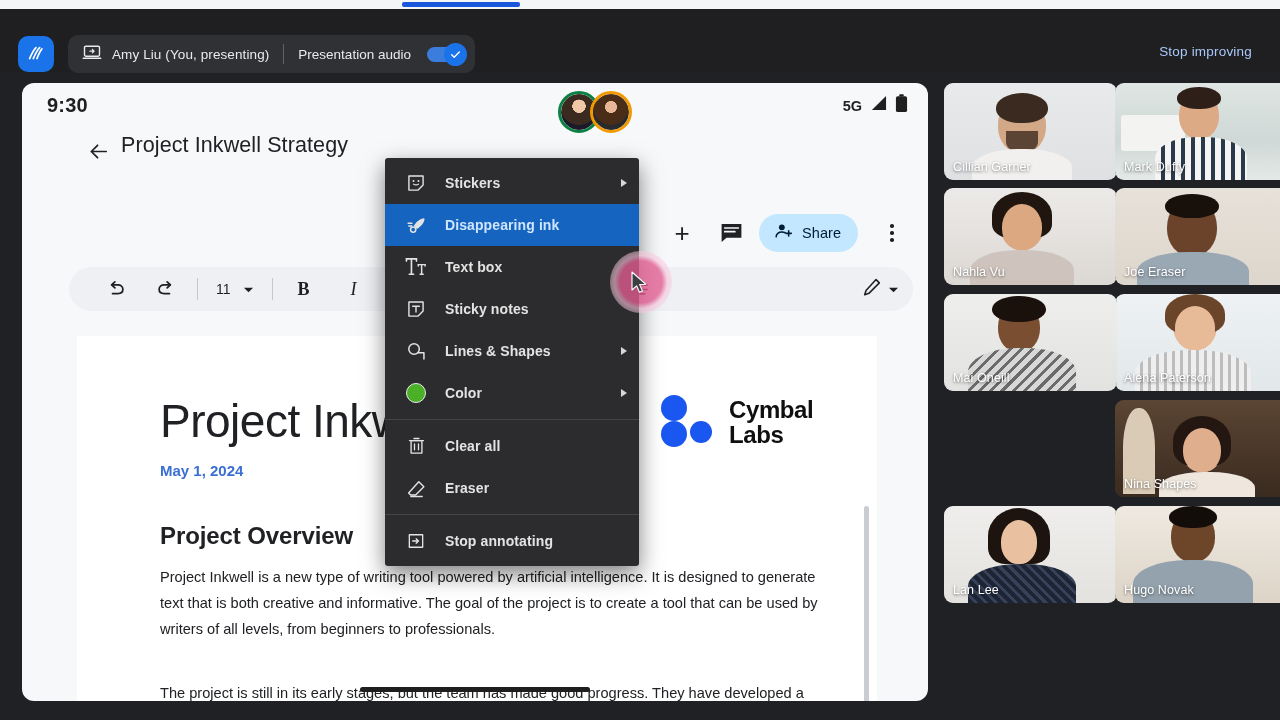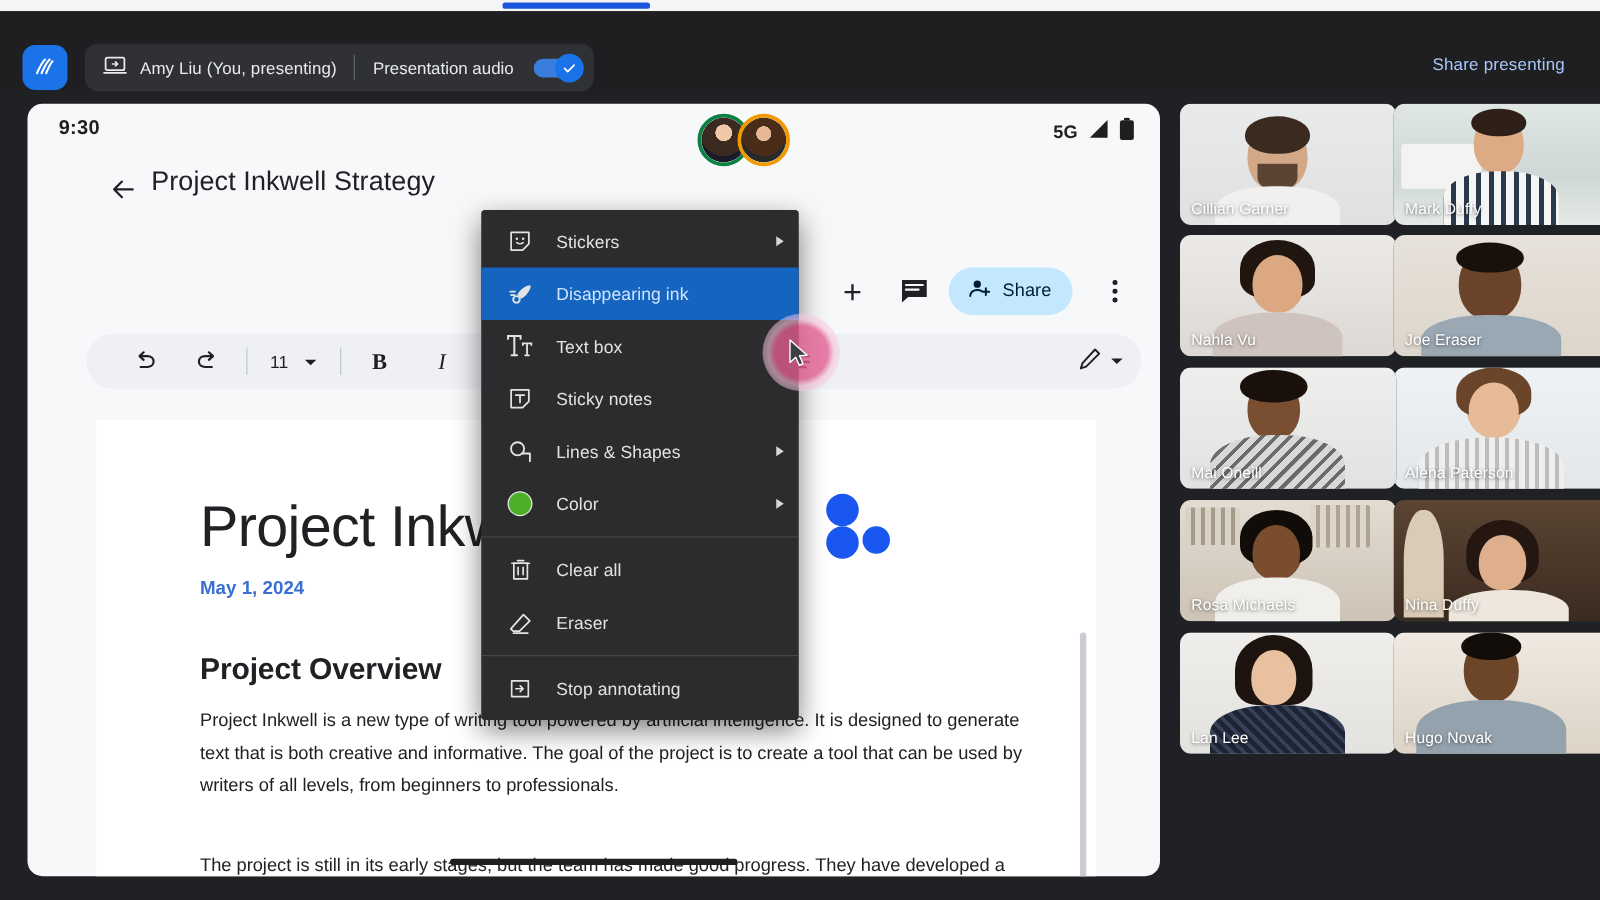--- a/index.html
+++ b/index.html
@@ -66,21 +66,21 @@
     position: absolute; left: 22px; top: 83px;
     width: 906px; height: 618px;
     background: #f7f8fa;
     border-radius: 12px; overflow: hidden;
   }
   .status-row {
     position: absolute; left: 0; top: 0; width: 906px; height: 40px;
   }
   .status-time {
     position: absolute; left: 25px; top: 11px;
-    color: #1f1f1f; font-size: 16px; font-weight: bold; letter-spacing: .2px;
+    color: #1f1f1f; font-size: 20px; font-weight: bold; letter-spacing: .2px;
   }
   .status-right {
     position: absolute; right: 20px; top: 11px;
     display: flex; align-items: center; gap: 7px;
   }
   .status-5g { color: #1f1f1f; font-size: 14.5px; font-weight: bold; }
 
   
   .doc-header {
     position: absolute; left: 0; top: 40px; width: 906px; height: 58px;
@@ -296,21 +296,21 @@
       <span class="audio-label">Presentation audio</span>
       <span class="toggle">
         <span class="knob">
           <svg width="13" height="13" viewBox="0 0 24 24" fill="none">
             <path d="M5 12.5l4.5 4.5L19 7.5" stroke="#fff" stroke-width="2.6" stroke-linecap="round" stroke-linejoin="round"></path>
           </svg>
         </span>
       </span>
     </div>
 
-    <div class="stop-presenting">Share presenting</div>
+    <div class="stop-presenting">Stop improving</div>
   </div>
 
   <div class="stage">
 
     <div class="status-row">
       <div class="status-time">9:30</div>
       <div class="status-right">
         <span class="status-5g">5G</span>
         <span>
           <svg width="19" height="17" viewBox="0 0 20 18">
@@ -432,32 +432,36 @@
     <div class="page">
       <div class="page-title">Project Inkw</div>
       <div class="page-date">May 1, 2024</div>
 
       <div class="logo-wrap">
         <svg width="60" height="56" viewBox="0 0 60 56">
           <circle cx="17" cy="14" r="13" fill="#1a56f0"></circle>
           <circle cx="17" cy="40" r="13" fill="#1a56f0"></circle>
           <circle cx="44" cy="38" r="11" fill="#1a56f0"></circle>
         </svg>
+        <div class="logo-text">
+          <div>Cymbal</div>
+          <div>Labs</div>
+        </div>
       </div>
 
       <div class="sec-head">Project Overview</div>
       <div class="para p1">Project Inkwell is a new type of writing tool powered by artificial intelligence. It is designed to generate text that is both creative and informative. The goal of the project is to create a tool that can be used by writers of all levels, from beginners to professionals.</div>
       <div class="para p2">The project is still in its early stages, but the team has made good progress. They have developed a prototype of the tool and are currently working on improving its functionality. The team is also working on developing a user interface that is easy to use and navigate.</div>
 
       <div class="scrollbar"></div>
     </div>
 
     <div class="home-ind"></div>
 
-    <div class="ctx-menu" style="left:363px; top:85px;">
+    <div class="ctx-menu" style="left:363px; top:75px;font-weight:bold;">
 
       <div class="mi">
         <span class="mi-ic">
           <svg width="20" height="20" viewBox="0 0 24 24" fill="none">
             <path d="M3.5 3.5h17v11l-6 6h-11z" stroke="#e3e3e3" stroke-width="1.7" stroke-linejoin="round"></path>
             <circle cx="9" cy="9.5" r="1.2" fill="#e3e3e3"></circle>
               <circle cx="15" cy="9.5" r="1.2" fill="#e3e3e3"></circle>
             <path d="M9 13.3c1.5 1.4 4.5 1.4 6 0" stroke="#e3e3e3" stroke-width="1.5" stroke-linecap="round"></path>
           </svg>
         </span>
@@ -606,39 +610,29 @@
     </div>
 
     <div class="tile" style="left:0; top:211px">
       <div class="bg" style="background:linear-gradient(180deg,#eeeeec 0%,#e2e2e0 100%)"></div>
       <div class="f-head" style="left:54px; top:8px; width:42px; height:50px; background:#7a4e31;"></div>
       <div class="f-head" style="left:48px; top:2px; width:54px; height:26px; background:#1a110c;"></div>
       <div class="f-body" style="left:24px; top:54px; width:108px; height:52px; background:repeating-linear-gradient(135deg,#d8d8d8 0 5px,#6b6b6b 5px 8px);"></div>
       <div class="nm">Mai Oneill</div>
     </div>
 
-    <div class="tile" style="left:0; top:317px">
-      <div class="bg" style="background:linear-gradient(180deg,#e3dcd2 0%,#cdc3b6 100%)"></div>
-      <div class="f-body" style="left:4px; top:6px; width:44px; height:30px; background:repeating-linear-gradient(90deg,#d9d2c6 0 5px,#a79a88 5px 8px); border-radius:2px;"></div>
-      <div class="f-body" style="left:104px; top:4px; width:48px; height:34px; background:repeating-linear-gradient(90deg,#ddd6ca 0 5px,#b0a392 5px 8px); border-radius:2px;"></div>
-      <div class="f-head" style="left:56px; top:14px; width:42px; height:50px; background:#75492d;"></div>
-      <div class="f-head" style="left:48px; top:8px; width:58px; height:44px; background:#120c08; border-radius:50% 50% 34% 34%;"></div>
-      <div class="f-head" style="left:58px; top:20px; width:38px; height:44px; background:#7a4d2f;"></div>
-      <div class="f-body" style="left:28px; top:62px; width:100px; height:44px; background:#f0efeb;"></div>
-      <div class="nm">Rosa Michaels</div>
-    </div>
 
     <div class="tile" style="left:171px; top:317px">
       <div class="bg" style="background:linear-gradient(180deg,#5b4533 0%,#3a2b20 100%)"></div>
       <div class="f-body" style="left:8px; top:8px; width:32px; height:86px; background:#d9cbb5;"></div>
       <div class="f-head" style="left:66px; top:22px; width:42px; height:50px; background:#dca988;"></div>
       <div class="f-head" style="left:58px; top:16px; width:58px; height:50px; background:#241610; border-radius:50% 50% 34% 34%;"></div>
       <div class="f-head" style="left:68px; top:28px; width:38px; height:44px; background:#dfae8c;"></div>
       <div class="f-body" style="left:44px; top:72px; width:96px; height:34px; background:#efe7dd;"></div>
-      <div class="nm">Nina Duffy</div>
+      <div class="nm">Nina Shapes</div>
     </div>
 
     <div class="tile" style="left:0; top:423px">
       <div class="bg" style="background:linear-gradient(180deg,#efeeec 0%,#e4e2df 100%)"></div>
       <div class="f-head" style="left:54px; top:6px; width:42px; height:52px; background:#e6bd9c;"></div>
       <div class="f-head" style="left:44px; top:2px; width:62px; height:56px; background:#1d1410; border-radius:50% 50% 28% 28%;"></div>
       <div class="f-head" style="left:57px; top:14px; width:36px; height:44px; background:#e9c1a0;"></div>
       <div class="f-body" style="left:24px; top:58px; width:108px; height:48px; background:repeating-linear-gradient(45deg,#1d2433 0 4px,#38415a 4px 7px);"></div>
       <div class="nm">Lan Lee</div>
     </div>

